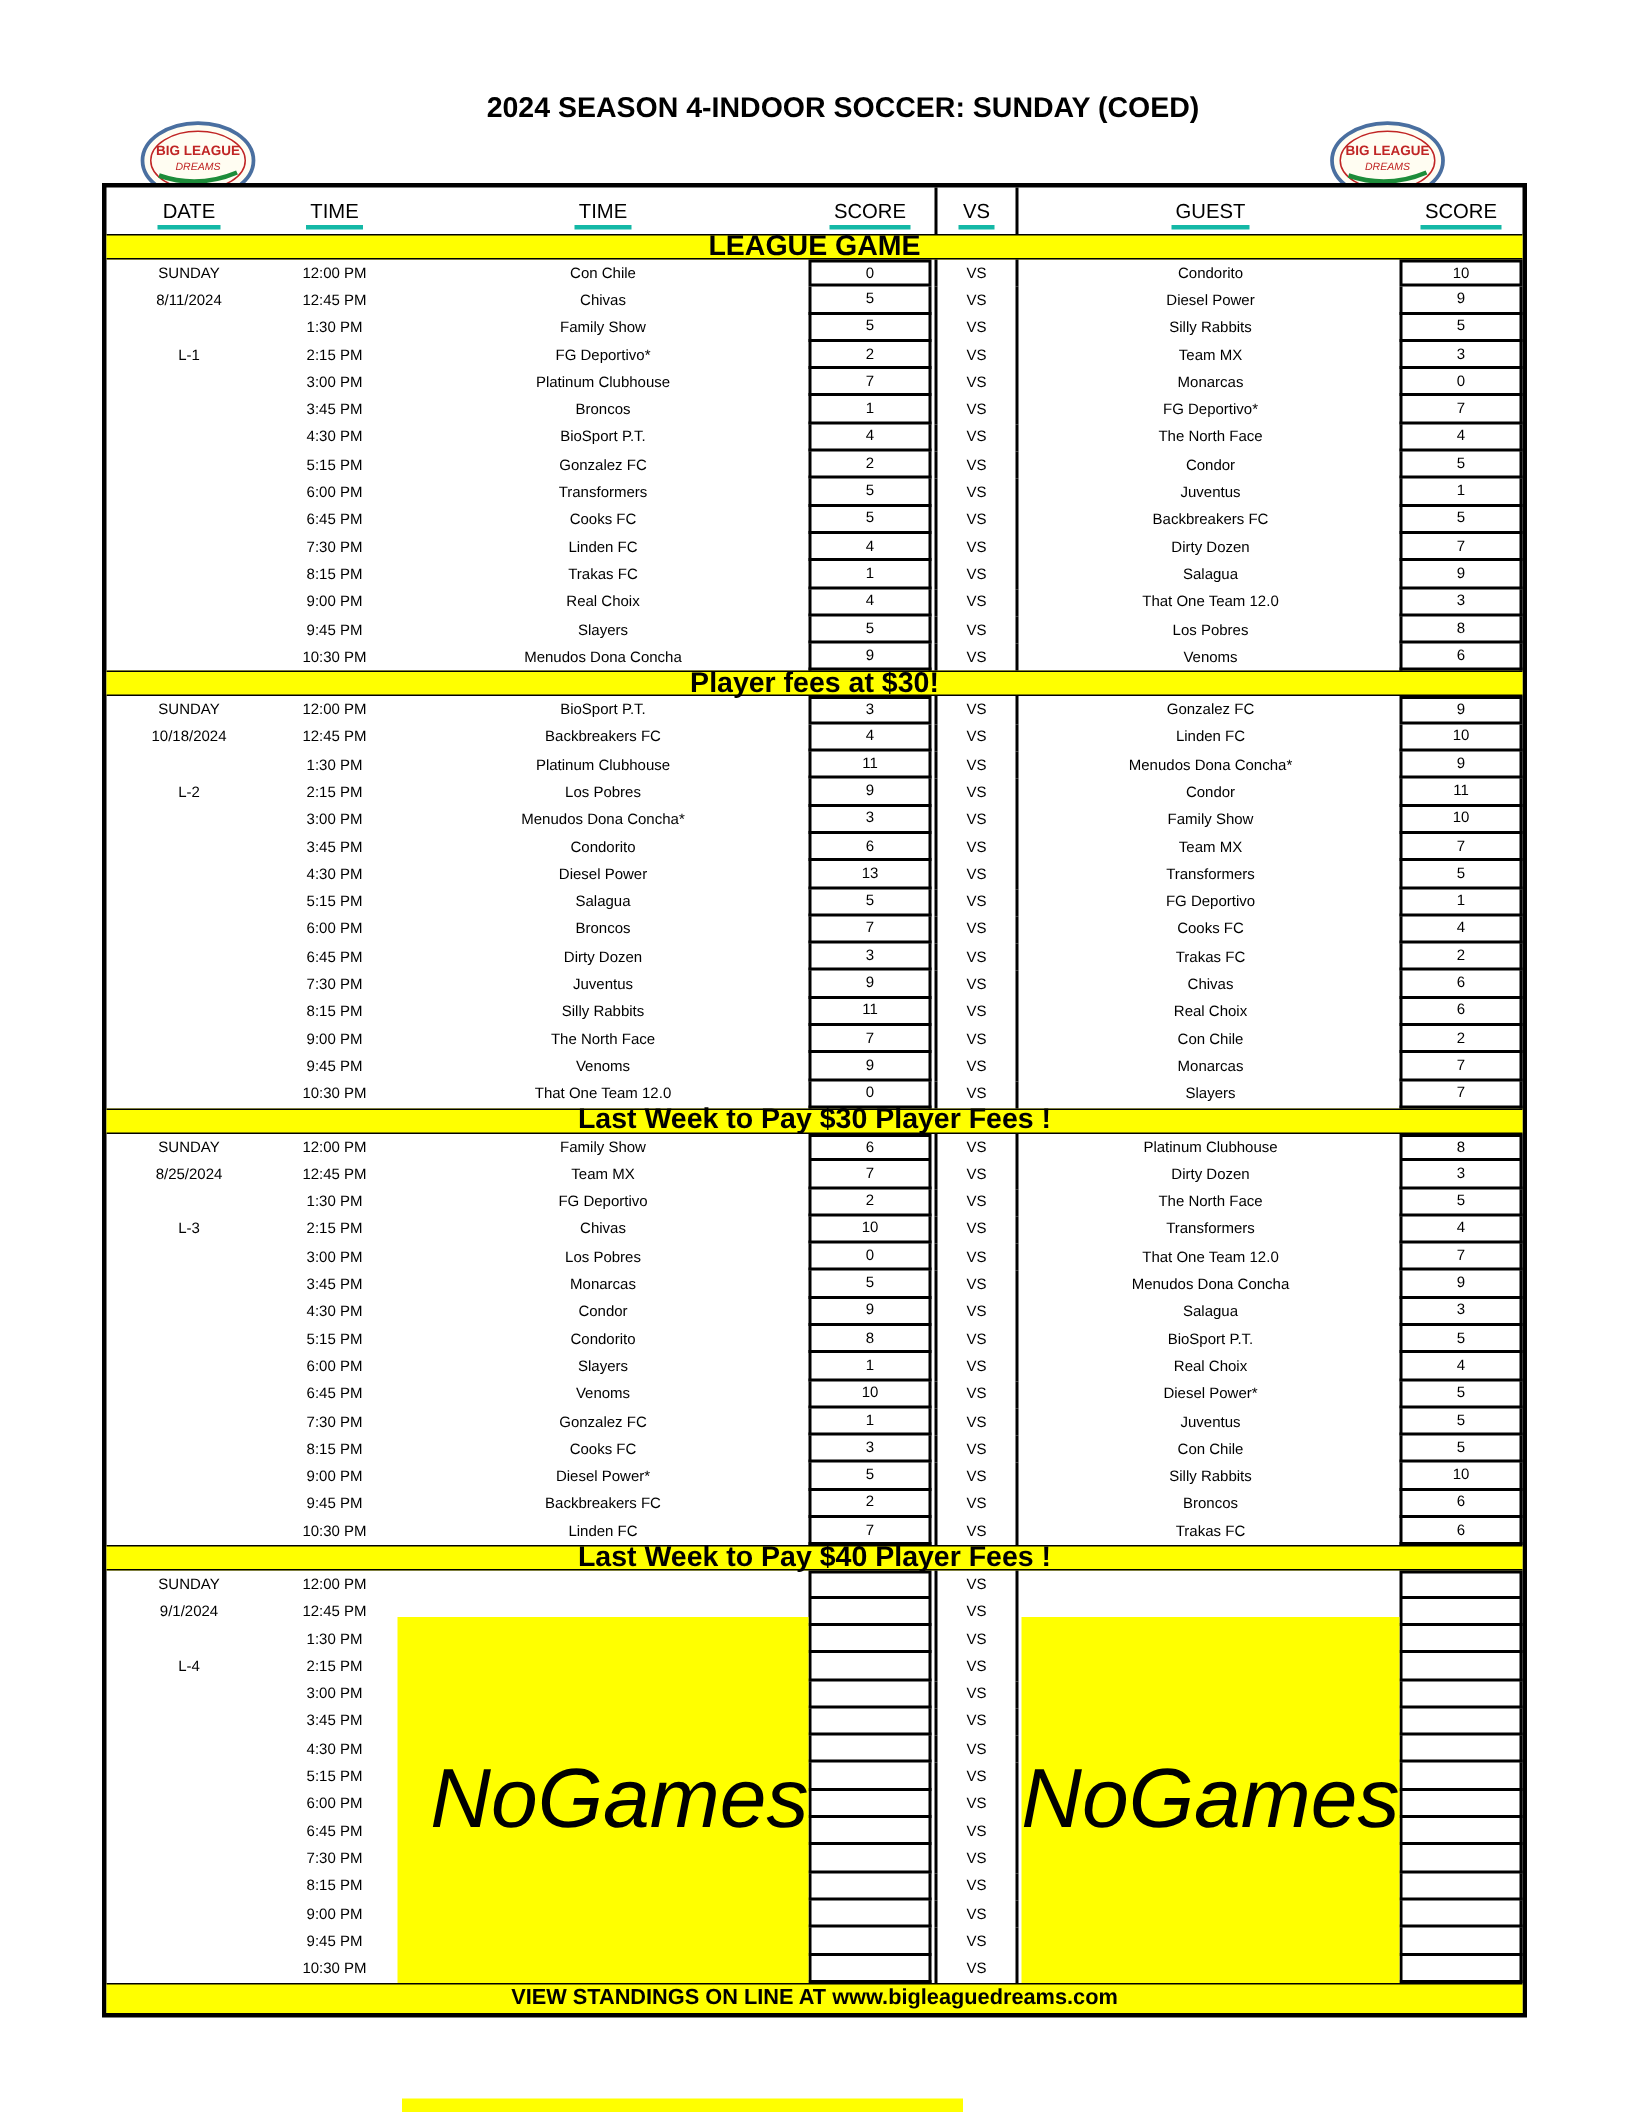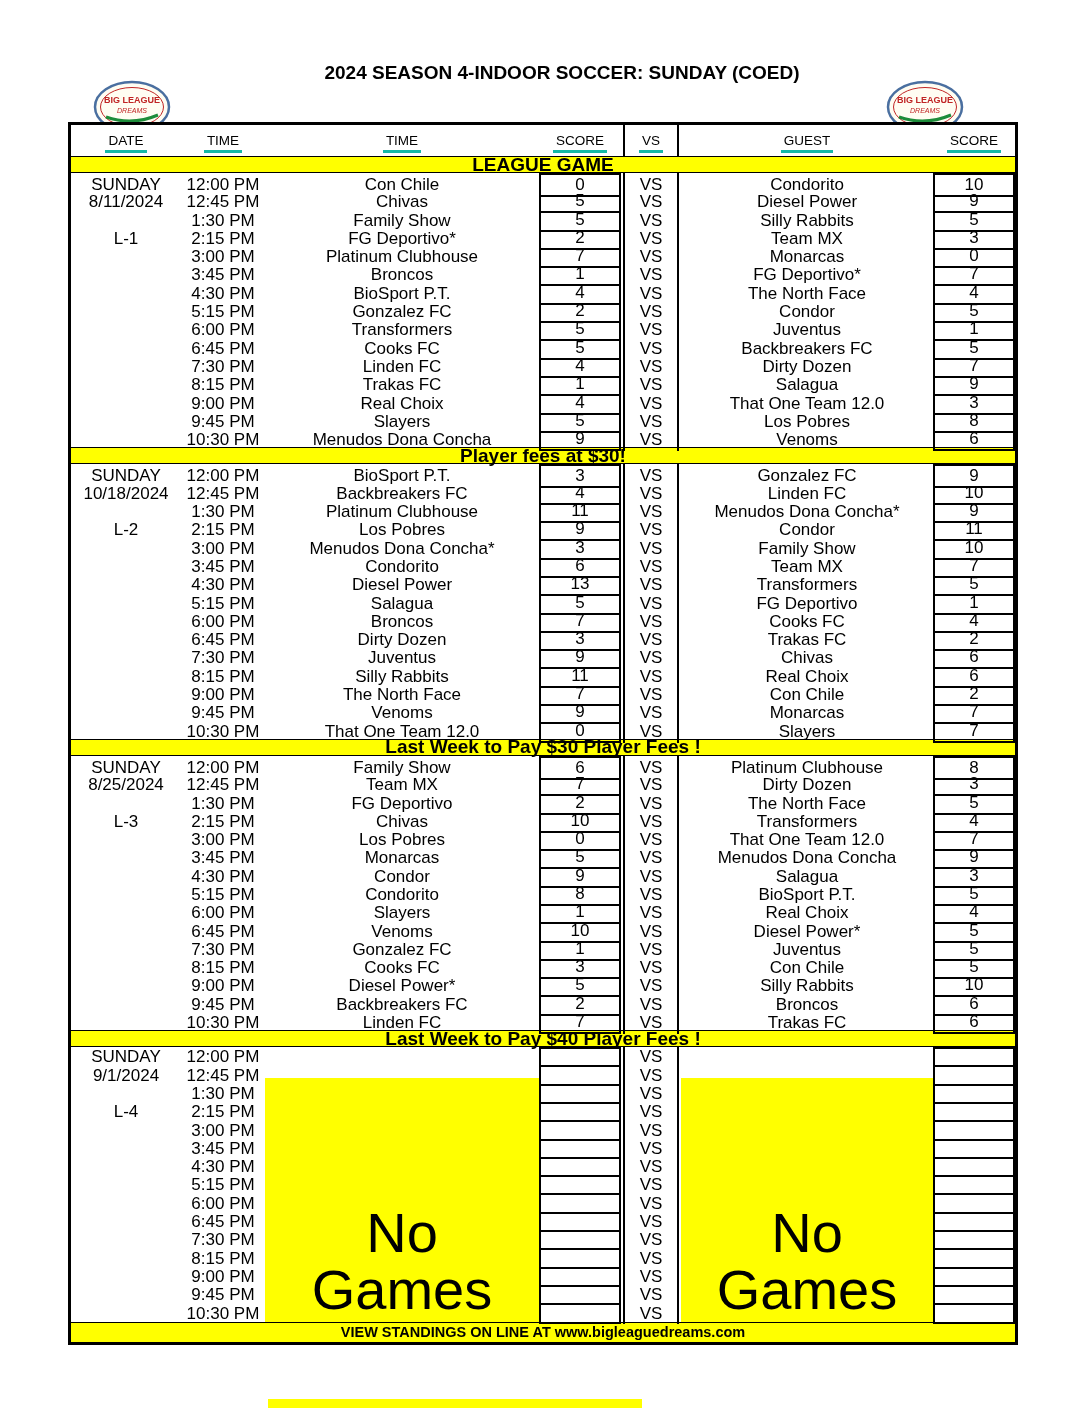--- a/index.html
+++ b/index.html
@@ -26,30 +26,30 @@
 
   .banner {
     height:17px; background:var(--yellow,#FFFF00);
     display:flex; align-items:center; justify-content:center;
     font-size:19px; font-weight:bold;
     border-top:1px solid #000; border-bottom:1px solid #000;
   }
   .banner.italic { }
 
   .week { position:relative; }
-  .row { height:18.3px; font-size:17px; }
+  .row { height:18.3px; font-size:10px; }
   .cell { display:flex; align-items:center; justify-content:center; white-space:nowrap; overflow:visible; }
   .cell.score { border-left:2px solid #000; border-right:2px solid #000; border-bottom:2px solid #000; }
   .week .row:first-child .cell.score { border-top:2px solid #000; }
   .cell.vs { border-left:2px solid #000; border-right:2px solid #000; margin:0 2px; }
 
   .no-block {
     position:absolute; top:31px; bottom:0; background:var(--yellow,#FFFF00);
-    display:flex; flex-direction:column; justify-content:flex-end; align-items:center;
-    padding-bottom:4px; z-index:2;
+    display:flex; flex-direction:row; justify-content:flex-end; align-items:center;
+    padding-bottom:4px; z-index:2;font-style:italic;
   }
   .no-block.home { left:194px; width:274px; }
   .no-block.guest { left:610px; width:252px; }
   .ng-line { font-size:56px; line-height:1.02; }
 
   .footer-banner {
     height:20px; background:var(--yellow,#FFFF00);
     display:flex; align-items:center; justify-content:center;
     font-size:14.5px; font-weight:bold; border-top:1px solid #000;
   }

